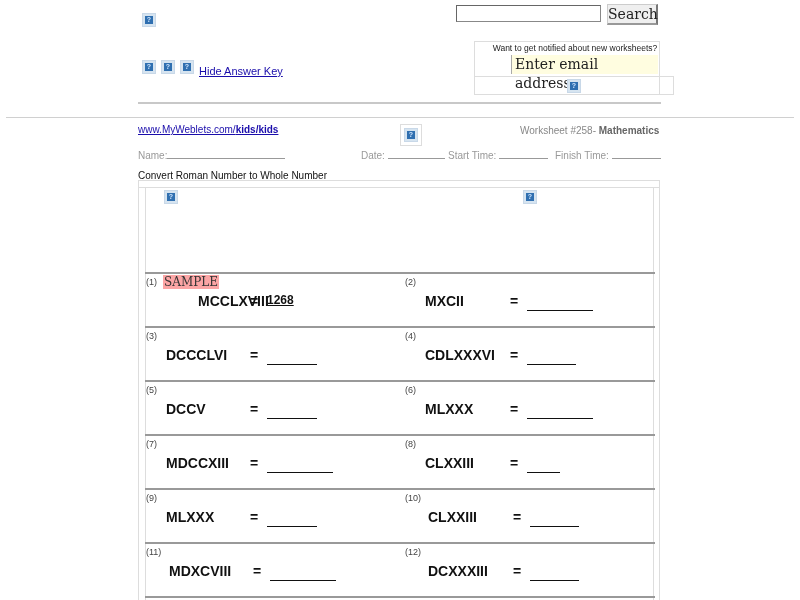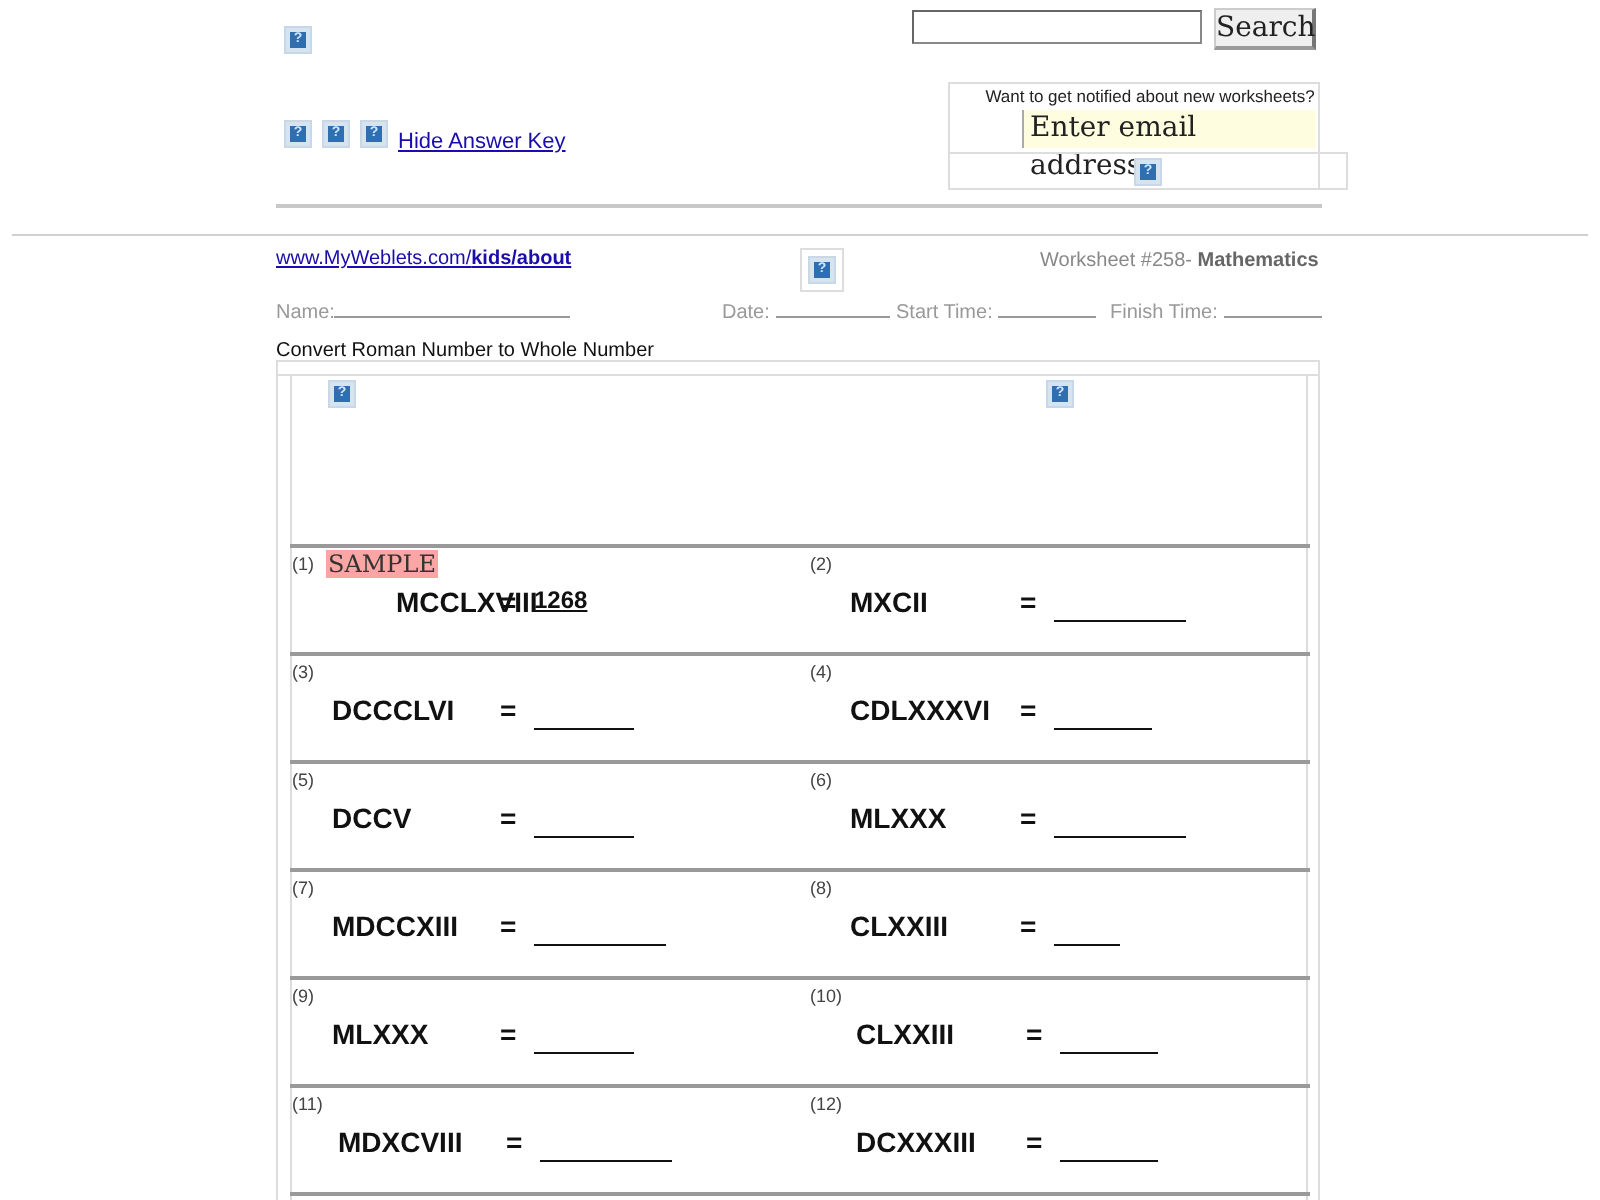--- a/index.html
+++ b/index.html
@@ -59,21 +59,21 @@
 <div class="abs notify-text">Want to get notified about new worksheets?</div>
 <div class="abs email-input">Enter email address</div>
 <div class="abs notify-row2"></div>
 <div class="qicon" style="left:567px;top:79px;">
     <span>?</span>
   </div>
 
 <div class="abs hr1"></div>
 <div class="abs hr2"></div>
 
-<a class="abs link" style="left:138px;top:124px;font-size:10px;"><span>www.MyWeblets.com/</span><b>kids/about</b></a>
+<a class="abs link" style="left:138px;top:124px;font-size:10px;"><span>www.MyWeblets.com/</span><b>kids/kids</b></a>
 <div class="abs ctr-icon-frame"></div>
 <div class="qicon" style="left:404px;top:128px;">
     <span>?</span>
   </div>
 <div class="abs ws-title"><span>Worksheet #258-</span> <b>Mathematics</b></div>
 
 <div class="abs field-label" style="left:138px;top:149px;"><span>Name:</span><span class="blank" style="width:118px;"></span></div>
 <div class="abs field-label" style="left:361px;top:149px;text-align:right;"><span>Date:</span> <span class="blank" style="width:57px;"></span></div>
 <div class="abs field-label" style="left:448px;top:149px;"><span>Start Time:</span> <span class="blank" style="width:49px;"></span></div>
 <div class="abs field-label" style="left:555px;top:149px;"><span>Finish Time:</span> <span class="blank" style="width:49px;"></span></div>

